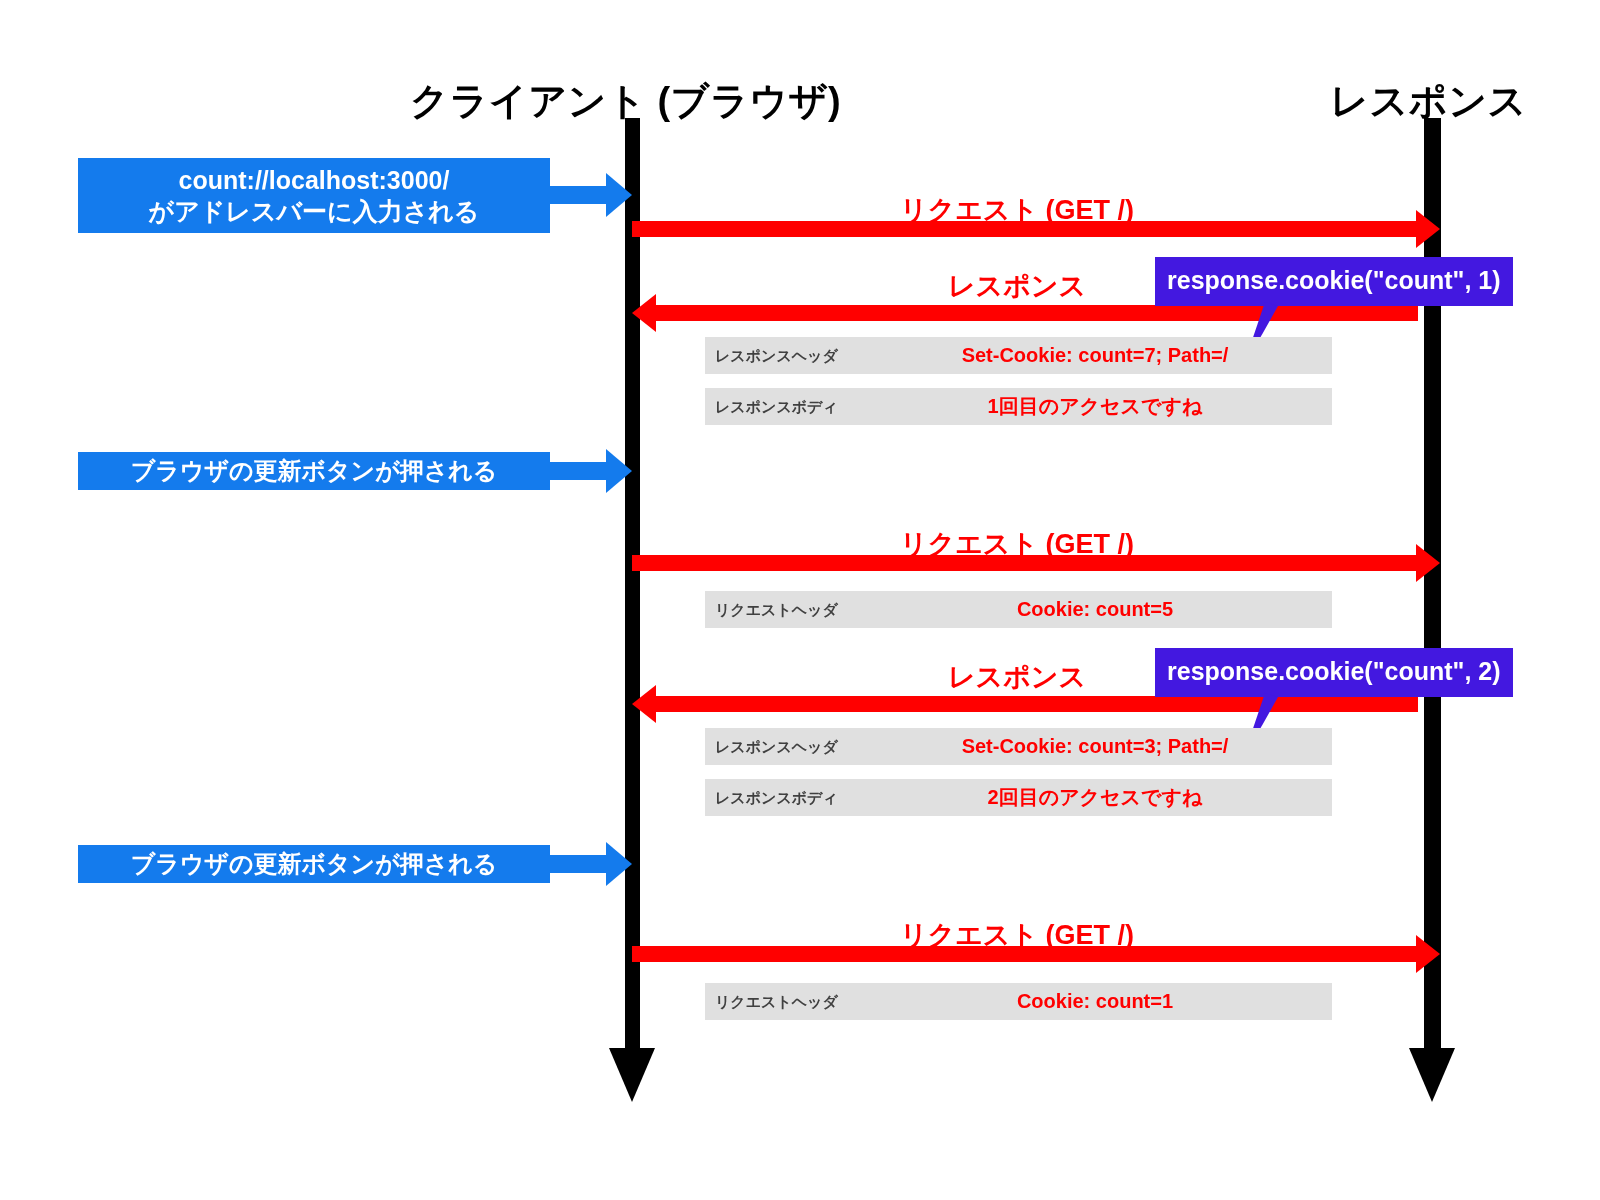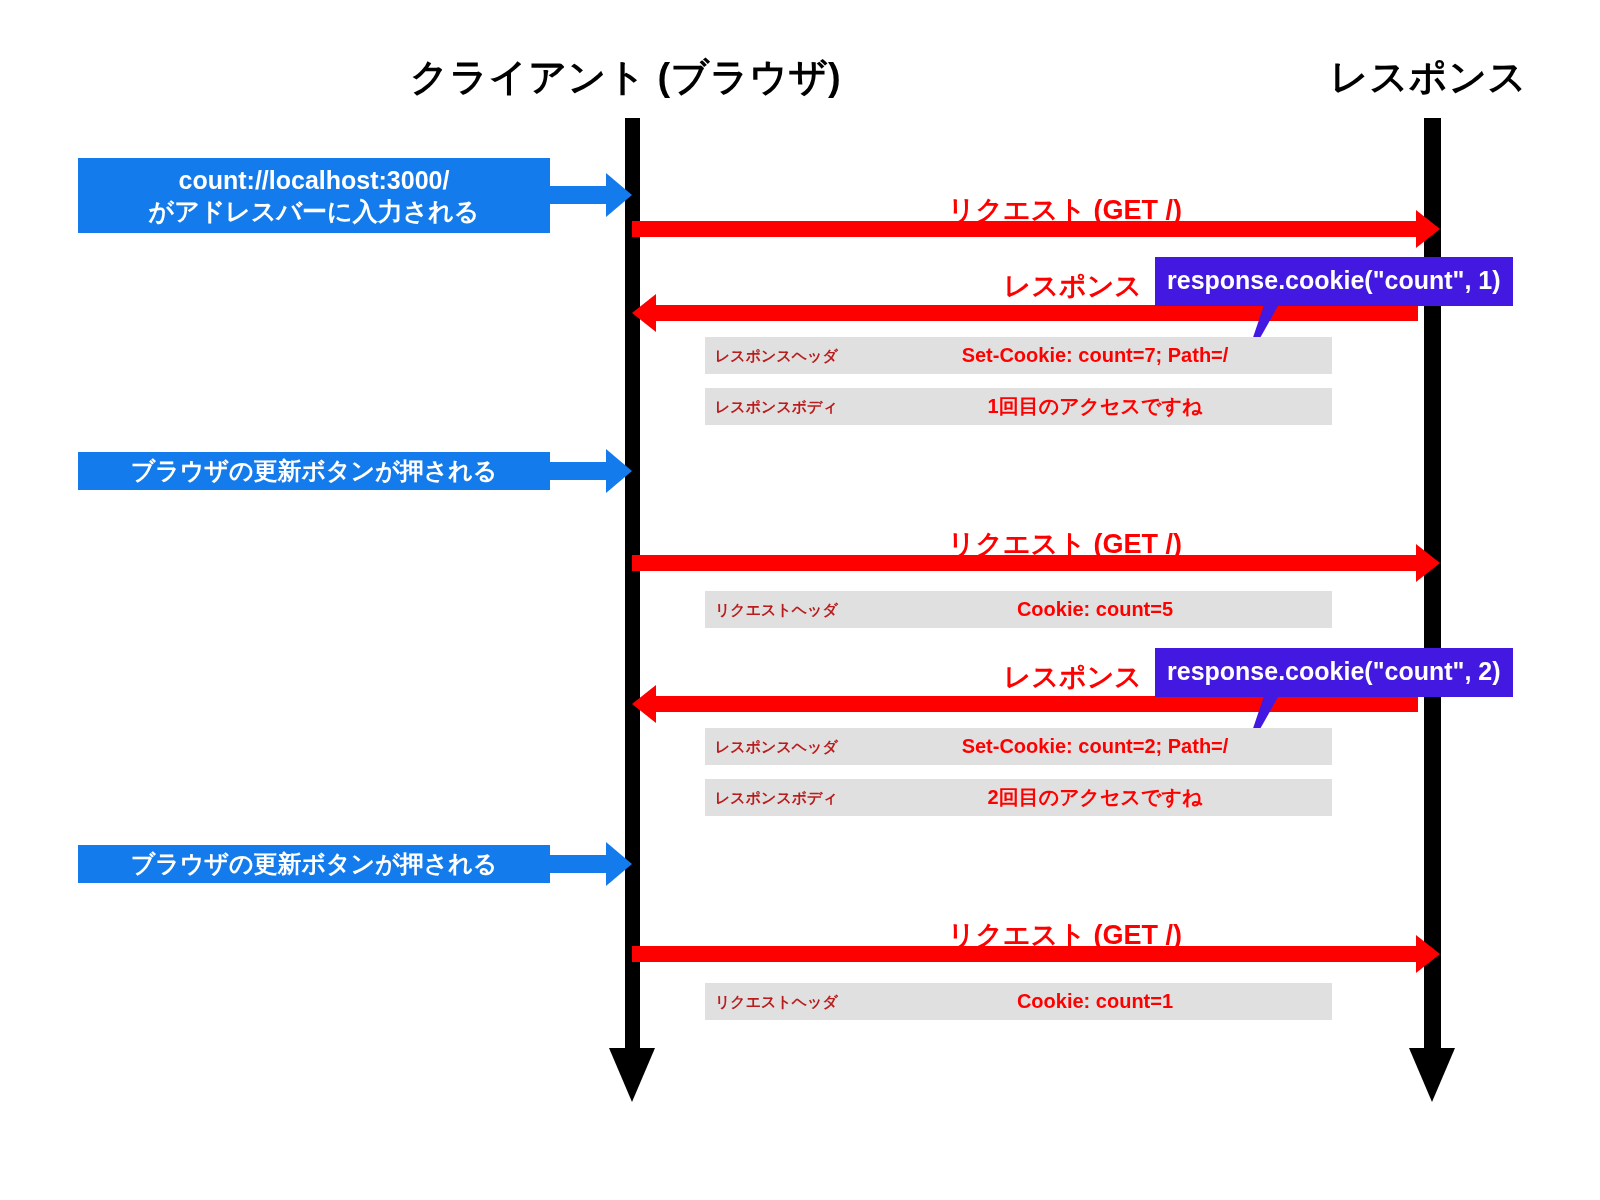--- a/index.html
+++ b/index.html
@@ -18,20 +18,21 @@
     overflow: hidden;
   }
 
   
   .actor-title {
     position: absolute;
     font-weight: bold;
     color: #000000;
     white-space: nowrap;
     letter-spacing: 0.5px;
+    margin-top: 24px;
   }
   #client-title {
     left: 410px;
     top: 52px;
     font-size: 38px;
   }
   #server-title {
     left: 1330px;
     top: 52px;
     font-size: 38px;
@@ -132,40 +133,40 @@
     border-bottom: 19px solid transparent;
     border-right: 24px solid #ff0000;
   }
 
   .msg-label {
     position: absolute;
     color: #ff0000;
     font-weight: bold;
     font-size: 27px;
     white-space: nowrap;
-    text-align: right;
+    text-align: center;
   }
 
   
   .detail-row {
     position: absolute;
     left: 705px;
     width: 627px;
     height: 37px;
     background: #e0e0e0;
   }
   .detail-row .rlabel {
     position: absolute;
     left: 10px;
     top: 0;
     height: 37px;
     line-height: 37px;
     font-size: 15px;
     font-weight: bold;
-    color: #b91c1c;
+    color: #404040;
     white-space: nowrap;
   }
   .detail-row .rvalue {
     position: absolute;
     left: 180px;
     top: 0;
     width: 420px;
     height: 37px;
     line-height: 37px;
     font-size: 20px;
@@ -280,21 +281,21 @@
     <div class="bubble">response.cookie("count", 2)</div>
     <div class="tail" style="left:45px; top:45px;">
       <svg width="80" height="70" viewBox="0 0 80 70">
         <polygon points="65,0 78,4 42,68" fill="#4318e0"></polygon>
       </svg>
     </div>
   </div>
 
   <div class="detail-row" style="top:728px;">
     <span class="rlabel">レスポンスヘッダ</span>
-    <span class="rvalue">Set-Cookie: count=2; Path=/</span>
+    <span class="rvalue">Set-Cookie: count=3; Path=/</span>
   </div>
   <div class="detail-row" style="top:779px;">
     <span class="rlabel">レスポンスボディ</span>
     <span class="rvalue">2回目のアクセスですね</span>
   </div>
 
   <div class="event-box" style="left:78px; top:845px; width:472px; height:38px; font-size:24px;">
     <span class="ln">ブラウザの更新ボタンが押される</span>
   </div>
   <div class="blue-connector" style="left:550px; top:864px; width:82px;">

